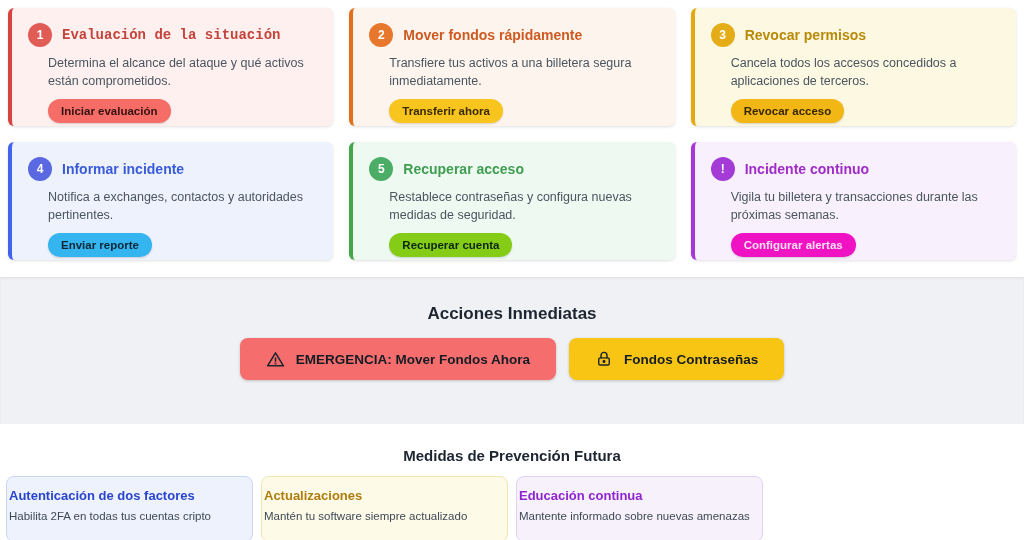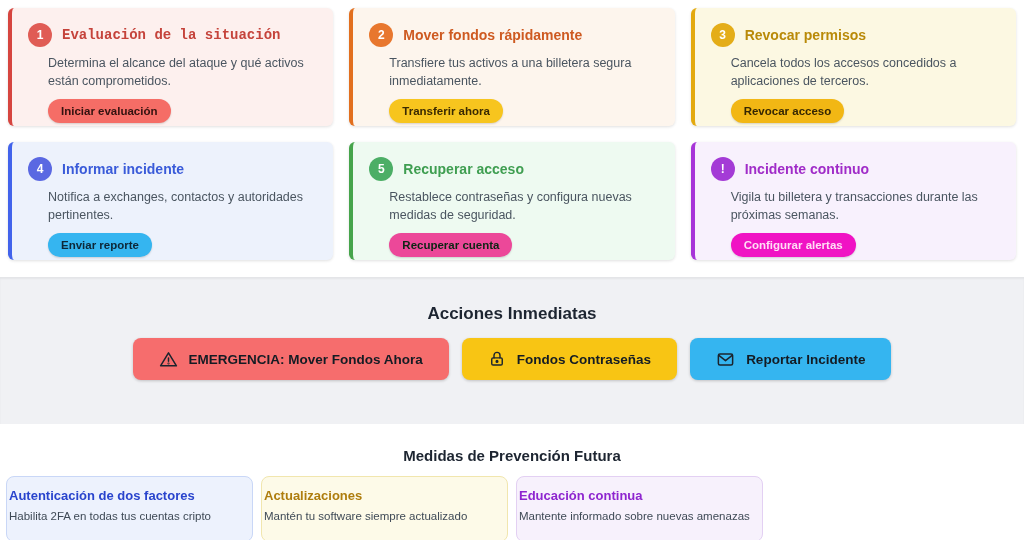--- a/index.html
+++ b/index.html
@@ -104,21 +104,21 @@
         <div class="step-badge" style="background: rgb(90, 104, 226);">4</div>
         <div class="step-title" style="color: rgb(58, 91, 217);">Informar incidente</div>
       </div>
       <div class="step-body"><div class="step-desc">Notifica a exchanges, contactos y autoridades pertinentes.</div><button class="step-btn" style="background: rgb(53, 181, 240); color: rgb(13, 39, 55);">Enviar reporte</button></div>
     </div>
     <div class="step-card" style="background: rgb(238, 250, 241); border-left-color: rgb(70, 164, 75);">
       <div class="step-head">
         <div class="step-badge" style="background: rgb(76, 174, 102);">5</div>
         <div class="step-title" style="color: rgb(63, 158, 81);">Recuperar acceso</div>
       </div>
-      <div class="step-body"><div class="step-desc">Restablece contraseñas y configura nuevas medidas de seguridad.</div><button class="step-btn" style="background: #ec4899; color: rgb(12, 38, 20);">Recuperar cuenta</button></div>
+      <div class="step-body"><div class="step-desc">Restablece contraseñas y configura nuevas medidas de seguridad.</div><button class="step-btn" style="background: #84cc16; color: rgb(12, 38, 20);">Recuperar cuenta</button></div>
     </div>
     <div class="step-card" style="background: rgb(248, 241, 253); border-left-color: rgb(167, 53, 216);">
       <div class="step-head">
         <div class="step-badge" style="background: rgb(164, 59, 214);">!</div>
         <div class="step-title" style="color: rgb(160, 44, 200);">Incidente continuo</div>
       </div>
       <div class="step-body"><div class="step-desc">Vigila tu billetera y transacciones durante las próximas semanas.</div><button class="step-btn" style="background: rgb(240, 19, 196); color: rgb(255, 221, 245);">Configurar alertas</button></div>
     </div>
   </div>
 
@@ -138,29 +138,20 @@
       <button class="action-btn" style="background: rgb(248, 197, 20);">
         <span class="action-icon">
           <svg width="18" height="18" viewBox="0 0 24 24" fill="none" stroke="#1b242e" stroke-width="1.9" stroke-linecap="round">
             <rect x="5" y="10.5" width="14" height="9.5" rx="1.8"></rect>
             <path d="M8 10.5 V7.2 a4 4 0 0 1 8 0 v3.3"></path>
             <circle cx="12" cy="15.2" r="1.1" fill="#1b242e"></circle>
           </svg>
         </span>
         <span class="action-label">Fondos Contraseñas</span>
       </button>
-      <button class="action-btn" style="background: rgb(53, 181, 240);">
-        <span class="action-icon">
-          <svg width="19" height="19" viewBox="0 0 24 24" fill="none" stroke="#1b242e" stroke-width="1.9" stroke-linejoin="round" stroke-linecap="round">
-            <rect x="3" y="5" width="18" height="14" rx="2"></rect>
-            <path d="M4 7.2 l8 6.3 8-6.3"></path>
-          </svg>
-        </span>
-        <span class="action-label">Reportar Incidente</span>
-      </button>
     </div>
 </div>
 
 <div class="prevention">
   <div class="prevention-heading">Medidas de Prevención Futura</div>
   <div class="prev-cards">
       <div class="prev-card" style="background: rgb(237, 242, 253); border-color: rgb(201, 215, 247);">
         <div class="prev-title" style="color: rgb(41, 68, 205);">Autenticación de dos factores</div>
         <div class="prev-desc">Habilita 2FA en todas tus cuentas cripto</div>
       </div>

